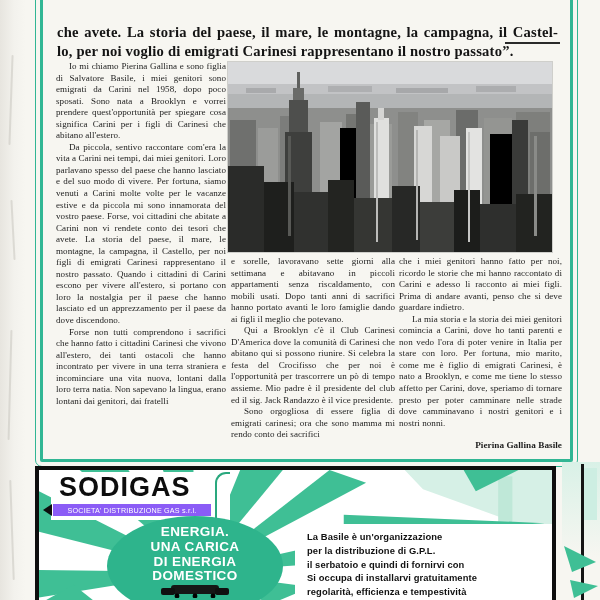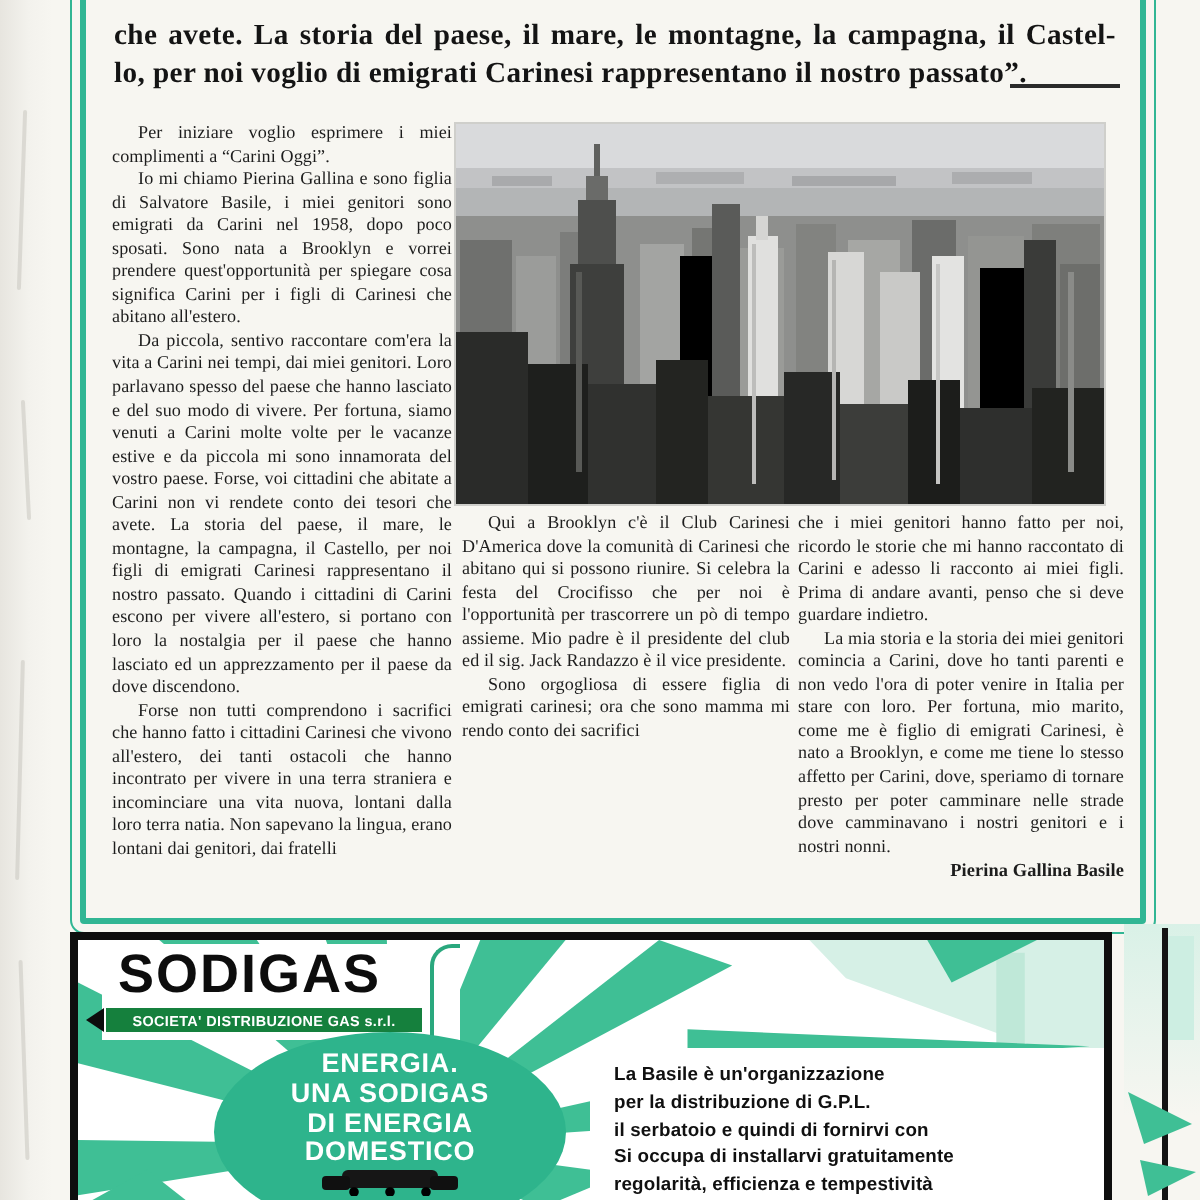--- a/index.html
+++ b/index.html
@@ -15,48 +15,48 @@
   .m1{left:10px;top:55px;height:90px;transform:rotate(2deg);}
   .m2{left:12px;top:200px;height:60px;transform:rotate(-3deg);}
   .m3{left:9px;top:330px;height:110px;transform:rotate(1.5deg);}
   .m4{left:11px;top:480px;height:100px;transform:rotate(-2deg);}
 
   
   .article-frame{position:absolute;left:40px;top:-16px;width:527px;height:472px;
     border:3px solid #31b694;outline:1px solid #31b694;outline-offset:4px;
     border-radius:2px;background:transparent;}
 
-  .headline{position:absolute;left:57px;top:9px;width:501px;color:#141414;
+  .headline{position:absolute;left:57px;top:23px;width:501px;color:#141414;
     font-weight:bold;font-size:14.6px;line-height:18.6px;letter-spacing:.2px;}
   .headline .l1{text-align:justify;text-align-last:justify;}
   .headline .l2{text-align:left;}
   .headline-rule{position:absolute;left:505px;top:42px;width:55px;height:2px;background:#2a2a2a;}
 
   .col{position:absolute;color:#1d1d1d;font-size:9.05px;line-height:11.55px;
     text-align:justify;letter-spacing:.05px;}
   .col p{margin:0;text-indent:13px;}
   .col p.cont{text-indent:0;}
   .col1{left:56px;top:61px;width:170px;height:397px;}
   .col2{left:231px;top:256px;width:164px;height:206px;}
   .col3{left:399px;top:256px;width:163px;height:206px;}
-  .signature{margin-top:1px;text-align:right;font-weight:bold;font-size:9.2px;}
+  .signature{margin-top:11px;text-align:right;font-weight:bold;font-size:9.2px;}
 
   .photo{position:absolute;left:228px;top:62px;width:324px;height:190px;
     box-shadow:0 0 0 1px #cfcfcb;}
 
   
   .ad{position:absolute;left:35px;top:466px;width:513px;height:134px;
     border:4px solid #0e0e0e;background:#ffffff;overflow:hidden;
     font-family:"Liberation Sans", sans-serif;}
   .ad-rays{position:absolute;left:0;top:0;width:100%;height:100%;}
   .logo-box{position:absolute;left:12px;top:2px;width:164px;height:48px;background:#ffffff;}
   .brand{position:absolute;left:8px;top:0px;font-size:27px;font-weight:900;
     letter-spacing:1px;color:#0d0d0d;font-stretch:condensed;}
-  .brand-bar{position:absolute;left:2px;top:32px;width:158px;height:12px;background:#15803d;
-    color:#ffffff;font-size:7.2px;font-weight:bold;letter-spacing:.2px;
+  .brand-bar{position:absolute;left:2px;top:32px;width:158px;height:12px;background:#8b5cf6;
+    color:#ffffff;font-size:7.2px;font-weight:normal;letter-spacing:.2px;
     display:flex;align-items:center;justify-content:center;white-space:nowrap;}
   .bar-arrow{position:absolute;left:-8px;top:32px;width:0;height:0;
     border-top:6px solid transparent;border-bottom:6px solid transparent;
     border-right:9px solid #0d0d0d;}
   .bracket{position:absolute;left:176px;top:2px;width:13px;height:46px;background:#ffffff;
     border-left:2px solid #2aa87e;border-top:2px solid #2aa87e;border-top-left-radius:11px;}
   .tagline{position:absolute;left:196px;top:6px;width:300px;color:#26a97c;
     font-family:"Liberation Serif", serif;font-style:italic;font-weight:bold;
     font-size:11px;line-height:13.5px;letter-spacing:.2px;}
   .ellipse{position:absolute;left:68px;top:46px;width:176px;height:100px;
@@ -139,27 +139,27 @@
   <rect x="288" y="132" width="36" height="58" fill="#222320"></rect>
 
   <rect x="148" y="60" width="2" height="120" fill="#bdbdbb"></rect>
   <rect x="188" y="68" width="2" height="110" fill="#b5b5b3"></rect>
   <rect x="240" y="70" width="2" height="110" fill="#c6c6c4"></rect>
   <rect x="60" y="74" width="3" height="100" fill="#585956"></rect>
   <rect x="306" y="74" width="3" height="100" fill="#8a8b88"></rect>
 </svg>
 
 <div class="col col1">
-  <p>Per iniziare voglio esprimere i miei complimenti a “Carini Oggi”.</p>
   <p>Io mi chiamo Pierina Gallina e sono figlia di Salvatore Basile, i miei genitori sono emigrati da Carini nel 1958, dopo poco sposati. Sono nata a Brooklyn e vorrei prendere quest'opportunità per spiegare cosa significa Carini per i figli di Carinesi che abitano all'estero.</p>
   <p>Da piccola, sentivo raccontare com'era la vita a Carini nei tempi, dai miei genitori. Loro parlavano spesso del paese che hanno lasciato e del suo modo di vivere. Per fortuna, siamo venuti a Carini molte volte per le vacanze estive e da piccola mi sono innamorata del vostro paese. Forse, voi cittadini che abitate a Carini non vi rendete conto dei tesori che avete. La storia del paese, il mare, le montagne, la campagna, il Castello, per noi figli di emigrati Carinesi rappresentano il nostro passato. Quando i cittadini di Carini escono per vivere all'estero, si portano con loro la nostalgia per il paese che hanno lasciato ed un apprezzamento per il paese da dove discendono.</p>
   <p>Forse non tutti comprendono i sacrifici che hanno fatto i cittadini Carinesi che vivono all'estero, dei tanti ostacoli che hanno incontrato per vivere in una terra straniera e incominciare una vita nuova, lontani dalla loro terra natia. Non sapevano la lingua, erano lontani dai genitori, dai fratelli</p>
 </div>
 
 <div class="col col2">
+  <p class="cont">e sorelle, lavoravano sette giorni alla settimana e abitavano in piccoli appartamenti senza riscaldamento, con mobili usati. Dopo tanti anni di sacrifici hanno portato avanti le loro famiglie dando ai figli il meglio che potevano.</p>
   <p>Qui a Brooklyn c'è il Club Carinesi D'America dove la comunità di Carinesi che abitano qui si possono riunire. Si celebra la festa del Crocifisso che per noi è l'opportunità per trascorrere un pò di tempo assieme. Mio padre è il presidente del club ed il sig. Jack Randazzo è il vice presidente.</p>
   <p>Sono orgogliosa di essere figlia di emigrati carinesi; ora che sono mamma mi rendo conto dei sacrifici</p>
 </div>
 
 <div class="col col3">
   <p class="cont">che i miei genitori hanno fatto per noi, ricordo le storie che mi hanno raccontato di Carini e adesso li racconto ai miei figli. Prima di andare avanti, penso che si deve guardare indietro.</p>
   <p>La mia storia e la storia dei miei genitori comincia a Carini, dove ho tanti parenti e non vedo l'ora di poter venire in Italia per stare con loro. Per fortuna, mio marito, come me è figlio di emigrati Carinesi, è nato a Brooklyn, e come me tiene lo stesso affetto per Carini, dove, speriamo di tornare presto per poter camminare nelle strade dove camminavano i nostri genitori e i nostri nonni.</p>
   <div class="signature">Pierina Gallina Basile</div>
 </div>
 
@@ -187,21 +187,21 @@
     <div class="bar-arrow"></div>
     <div class="brand-bar">SOCIETA' DISTRIBUZIONE GAS s.r.l.</div>
   </div>
 
   <div class="bracket"></div>
 
 
   <div class="ellipse">
     <div class="lines">
       <div>ENERGIA.</div>
-      <div>UNA SODIGAS</div>
+      <div>UNA CARICA</div>
       <div>DI ENERGIA</div>
       <div>DOMESTICO</div>
     </div>
   </div>
 
   <svg class="truck" viewBox="0 0 76 14">
     <rect x="14" y="1" width="48" height="9" rx="3" fill="#161616"></rect>
     <rect x="4" y="4" width="14" height="7" rx="2" fill="#101010"></rect>
     <rect x="58" y="4" width="14" height="7" rx="2" fill="#101010"></rect>
     <circle cx="20" cy="12" r="2.4" fill="#000000"></circle>

